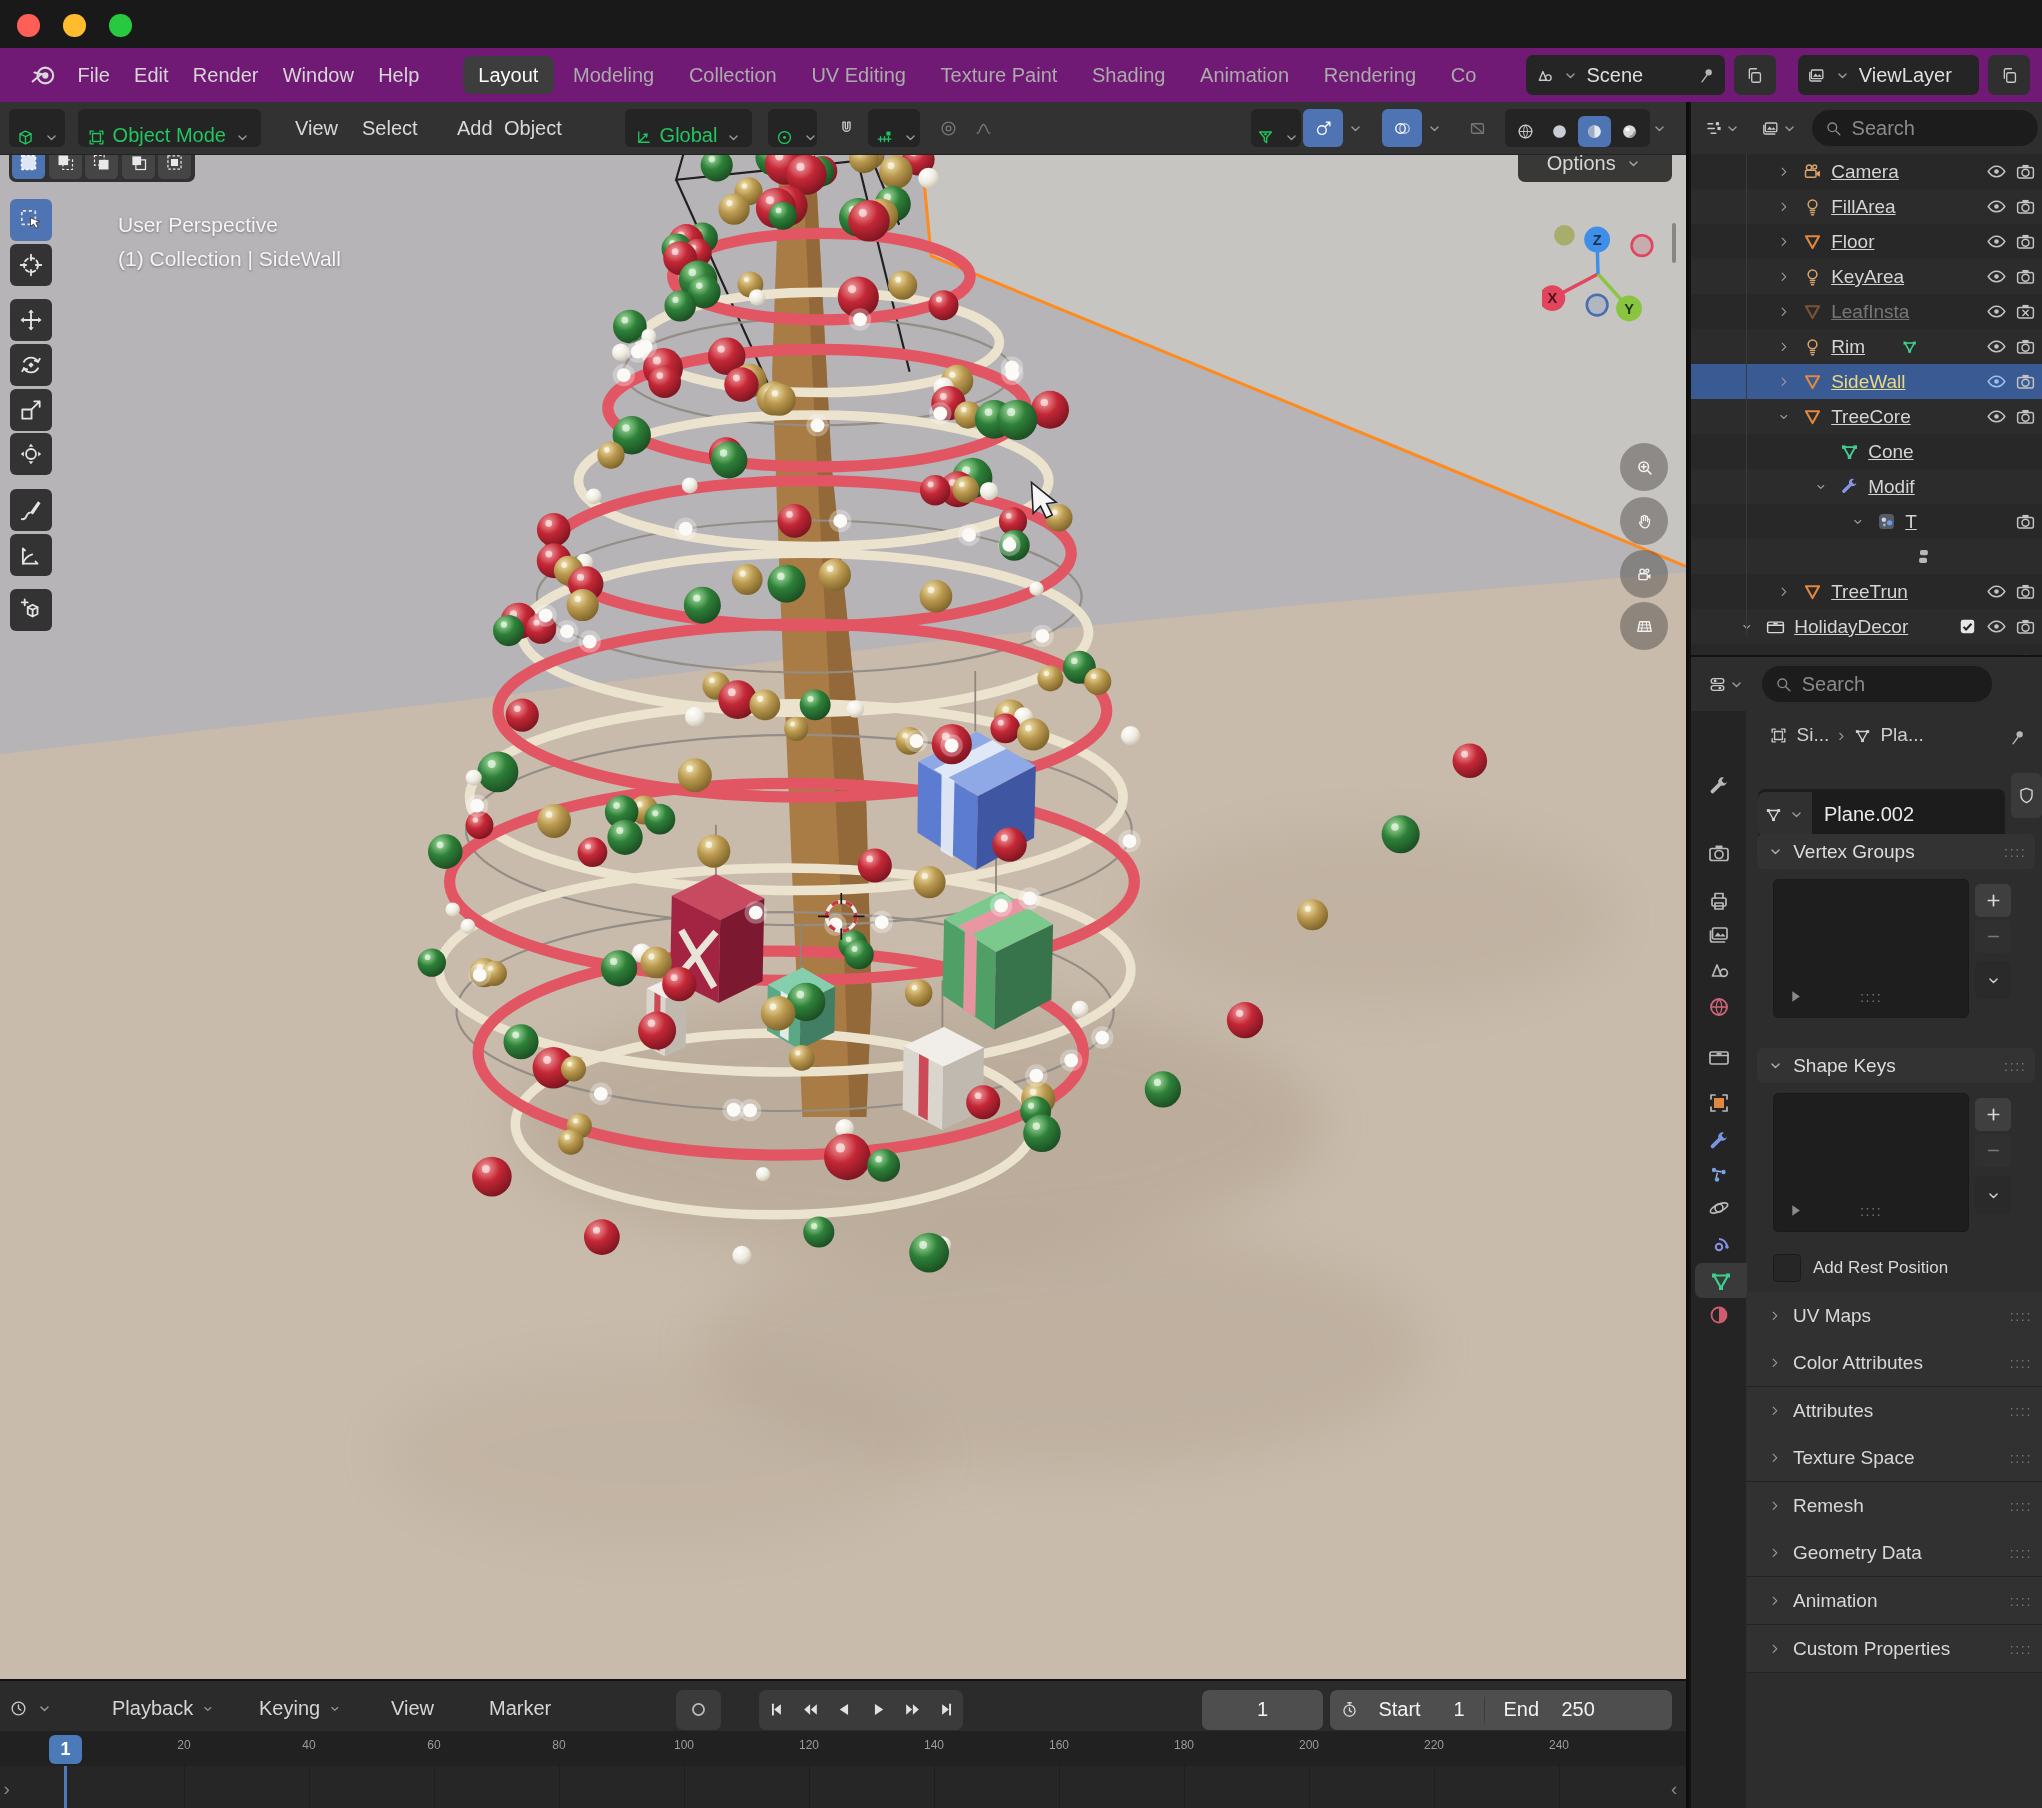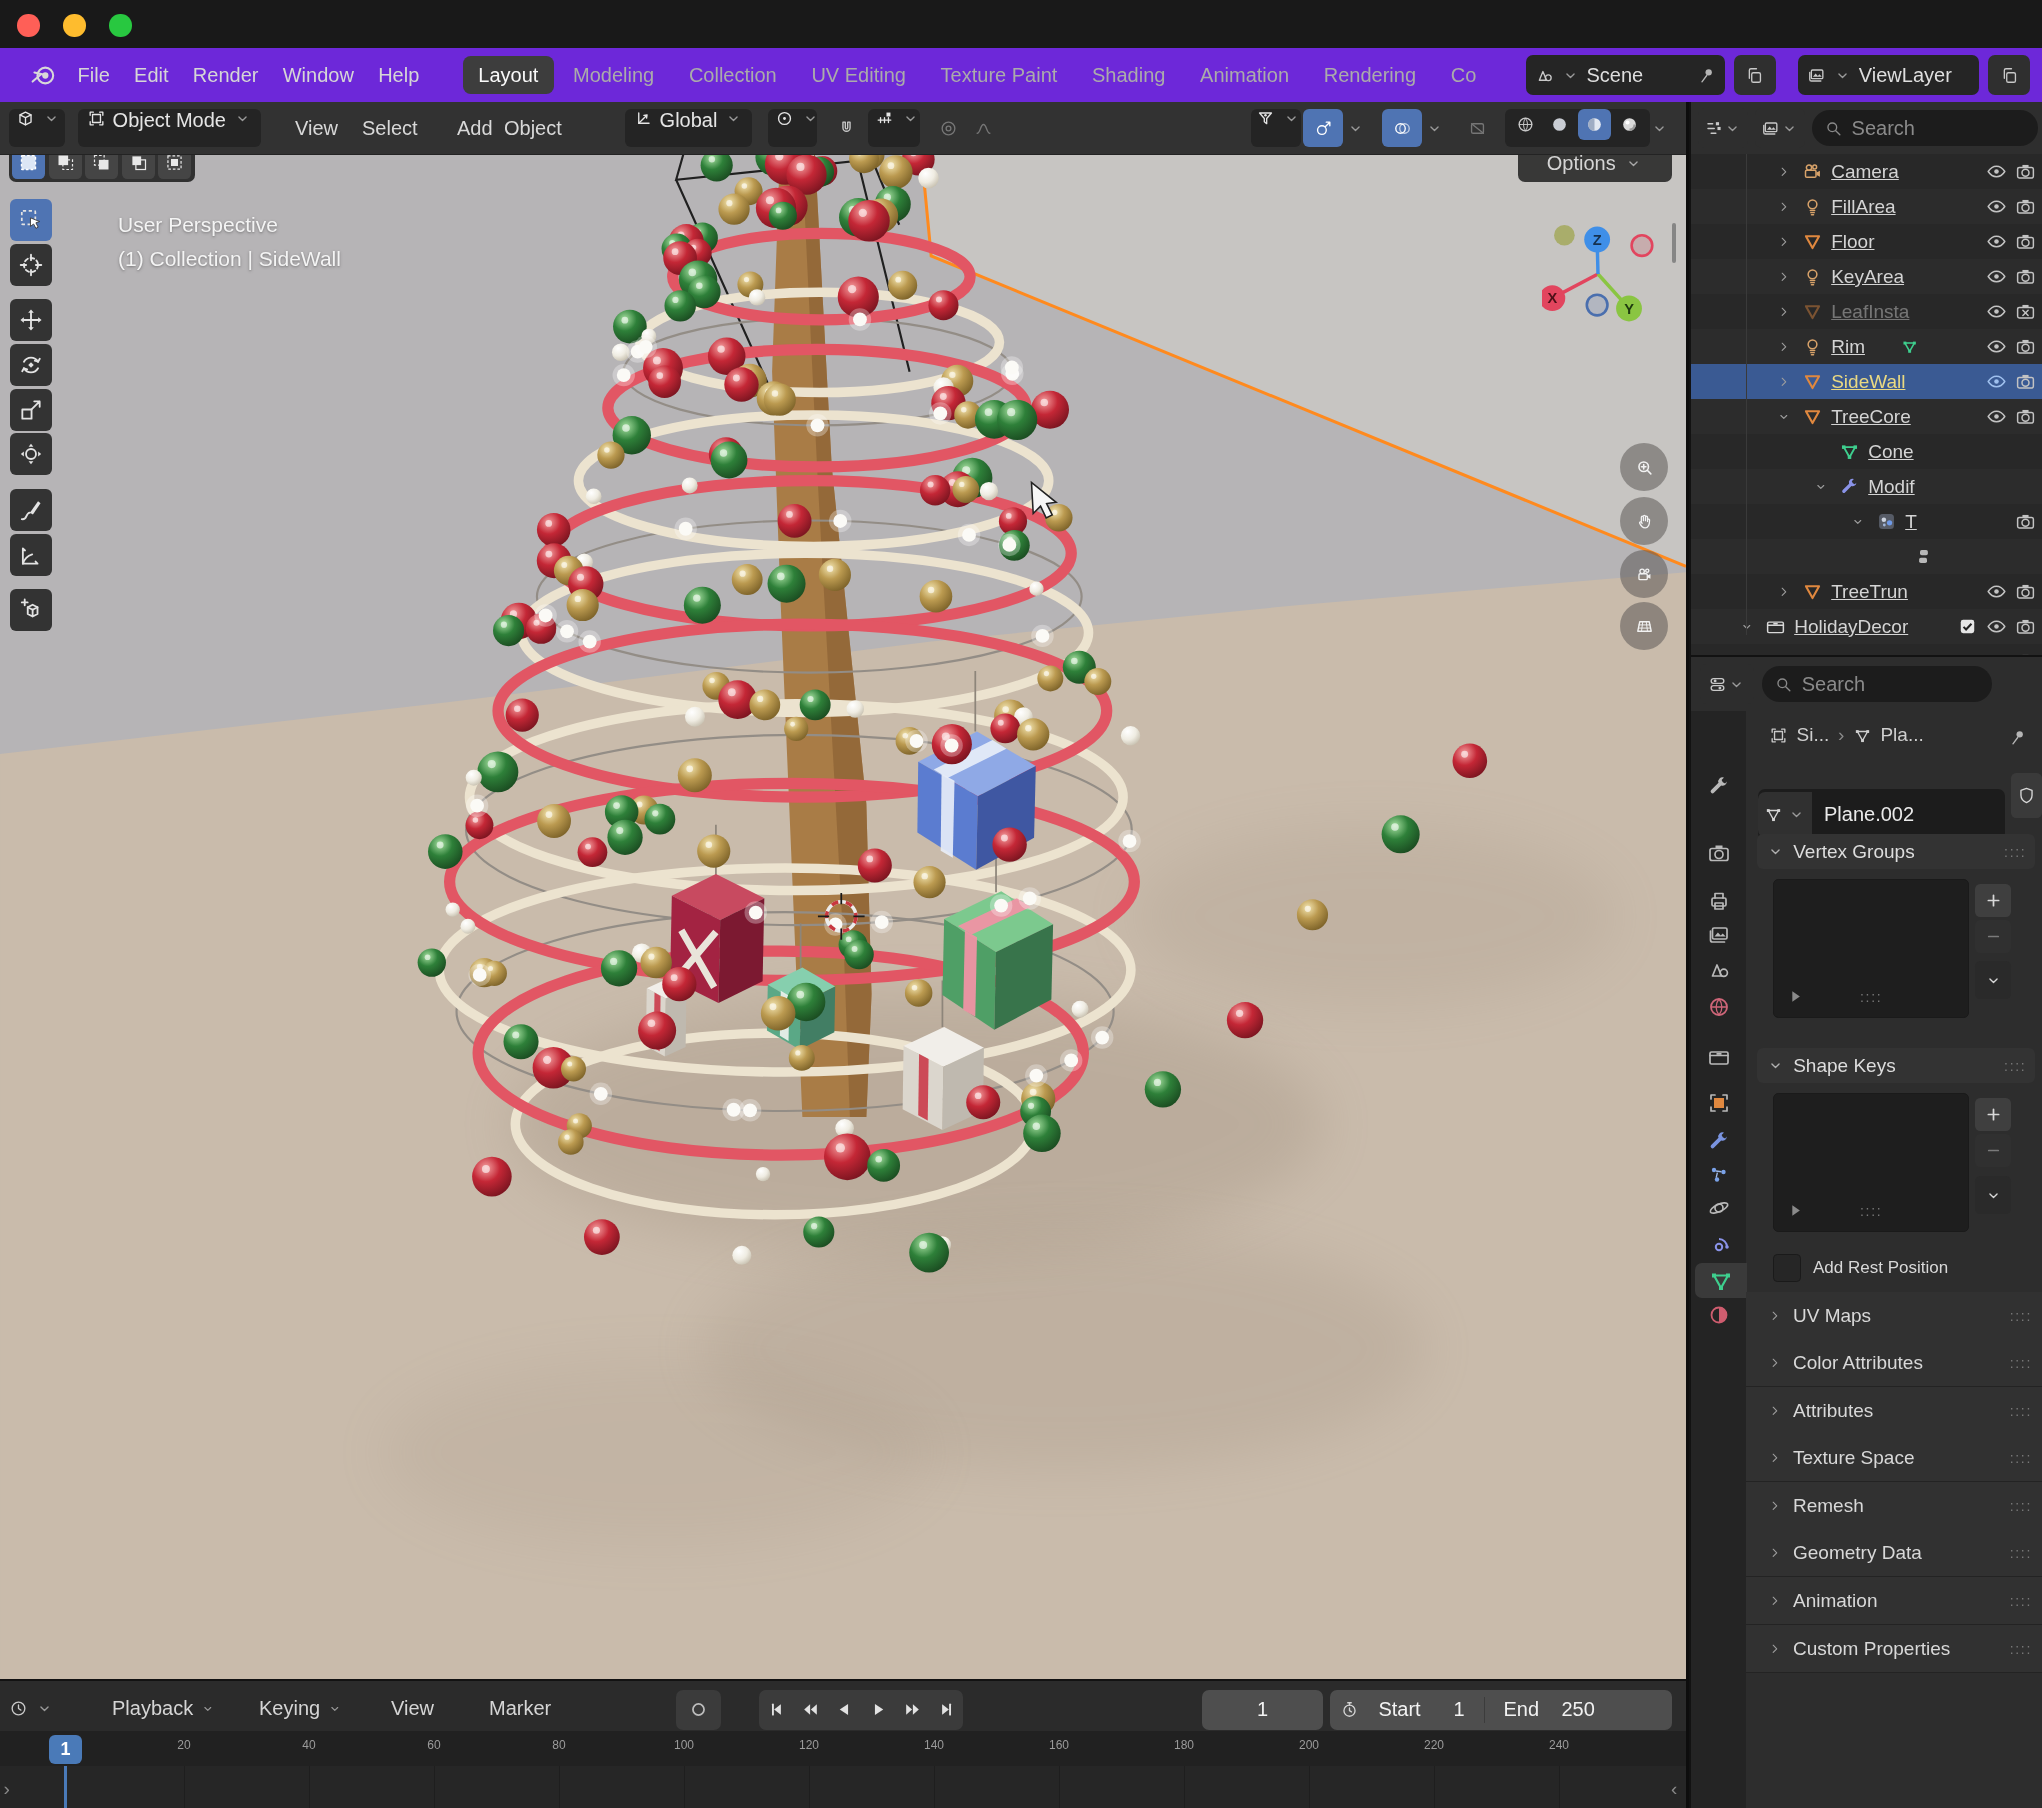--- a/index.html
+++ b/index.html
@@ -10,30 +10,30 @@
   .row{display:flex;align-items:center;}
   .ic{display:block;}
   .ic .s{fill:none;stroke:currentColor;stroke-width:1.7;stroke-linecap:round;stroke-linejoin:round;}
   .ic .f{fill:currentColor;}
   .ic .sw{fill:none;stroke:currentColor;stroke-width:2.4;stroke-linecap:round;}
 
   
   #titlebar{left:0;top:0;width:2042px;height:48px;background:#191919;}
   .tl{width:22.5px;height:22.5px;border-radius:50%;top:14px;}
   #title{width:100%;text-align:center;top:12px;font-size:22.5px;font-weight:bold;color:#cdcdcd;}
-  #topbar{left:0;top:48px;width:2042px;height:54px;background:#6d28d9;display:flex;align-items:center;}
+  #topbar{left:0;top:48px;width:2042px;height:54px;background:#701a75;display:flex;align-items:center;}
   .menu-item{font-size:20px;color:#d6d6d6;padding:7px 10.4px;border-radius:5.2px;}
   .ws-tab{font-size:20px;color:#ababab;padding:7.8px 15.6px;border-radius:7.8px;white-space:nowrap;}
   .ws-tab.active{background:#3d3d3d;color:#fafafa;}
   .sel-box{background:#252525;border-radius:7px;height:40px;display:flex;align-items:center;padding:0 8.6px;gap:7px;font-size:20px;color:#dedede;}
   .mini-btn{background:#2f2f2f;border-radius:7px;height:40px;width:42px;display:flex;align-items:center;justify-content:center;color:#c9c9c9;}
 
   
   #vp-header{left:0;top:102px;width:1686px;height:52px;background:#323232;border-bottom:0.9px solid #232323;}
-  .hdr-chip{position:absolute;top:7px;height:38px;background:#242424;border-radius:6px;display:flex;align-items:flex-start;gap:7px;padding:0 8.6px;color:#e5e5e5;font-size:20px;}
+  .hdr-chip{position:absolute;top:7px;height:38px;background:#242424;border-radius:6px;display:flex;align-items:flex-end;gap:7px;padding:0 8.6px;color:#22c55e;font-size:20px;}
   .hdr-menu{position:absolute;top:7px;height:38px;display:flex;align-items:center;font-size:20px;color:#d8d8d8;padding:0 7px;border-radius:5.2px;}
   .tgl{position:absolute;top:7px;height:38px;border-radius:6px;display:flex;align-items:center;justify-content:center;color:#c9c9c9;}
   .tgl.on{background:#4f74b3;color:#fff;}
   .dim{opacity:.45;}
 
   
   #viewport{left:0;top:102px;width:1686px;height:1577px;overflow:hidden;background:#b6b4b6;}
   #scene{position:absolute;left:0;top:0;}
   .ovl-text{position:absolute;color:#f4f4f4;font-size:21px;text-shadow:0 0.9px 2.6px rgba(60,60,60,.55);}
   #toolbar{position:absolute;left:10.4px;top:97px;display:flex;flex-direction:column;gap:2.6px;}

